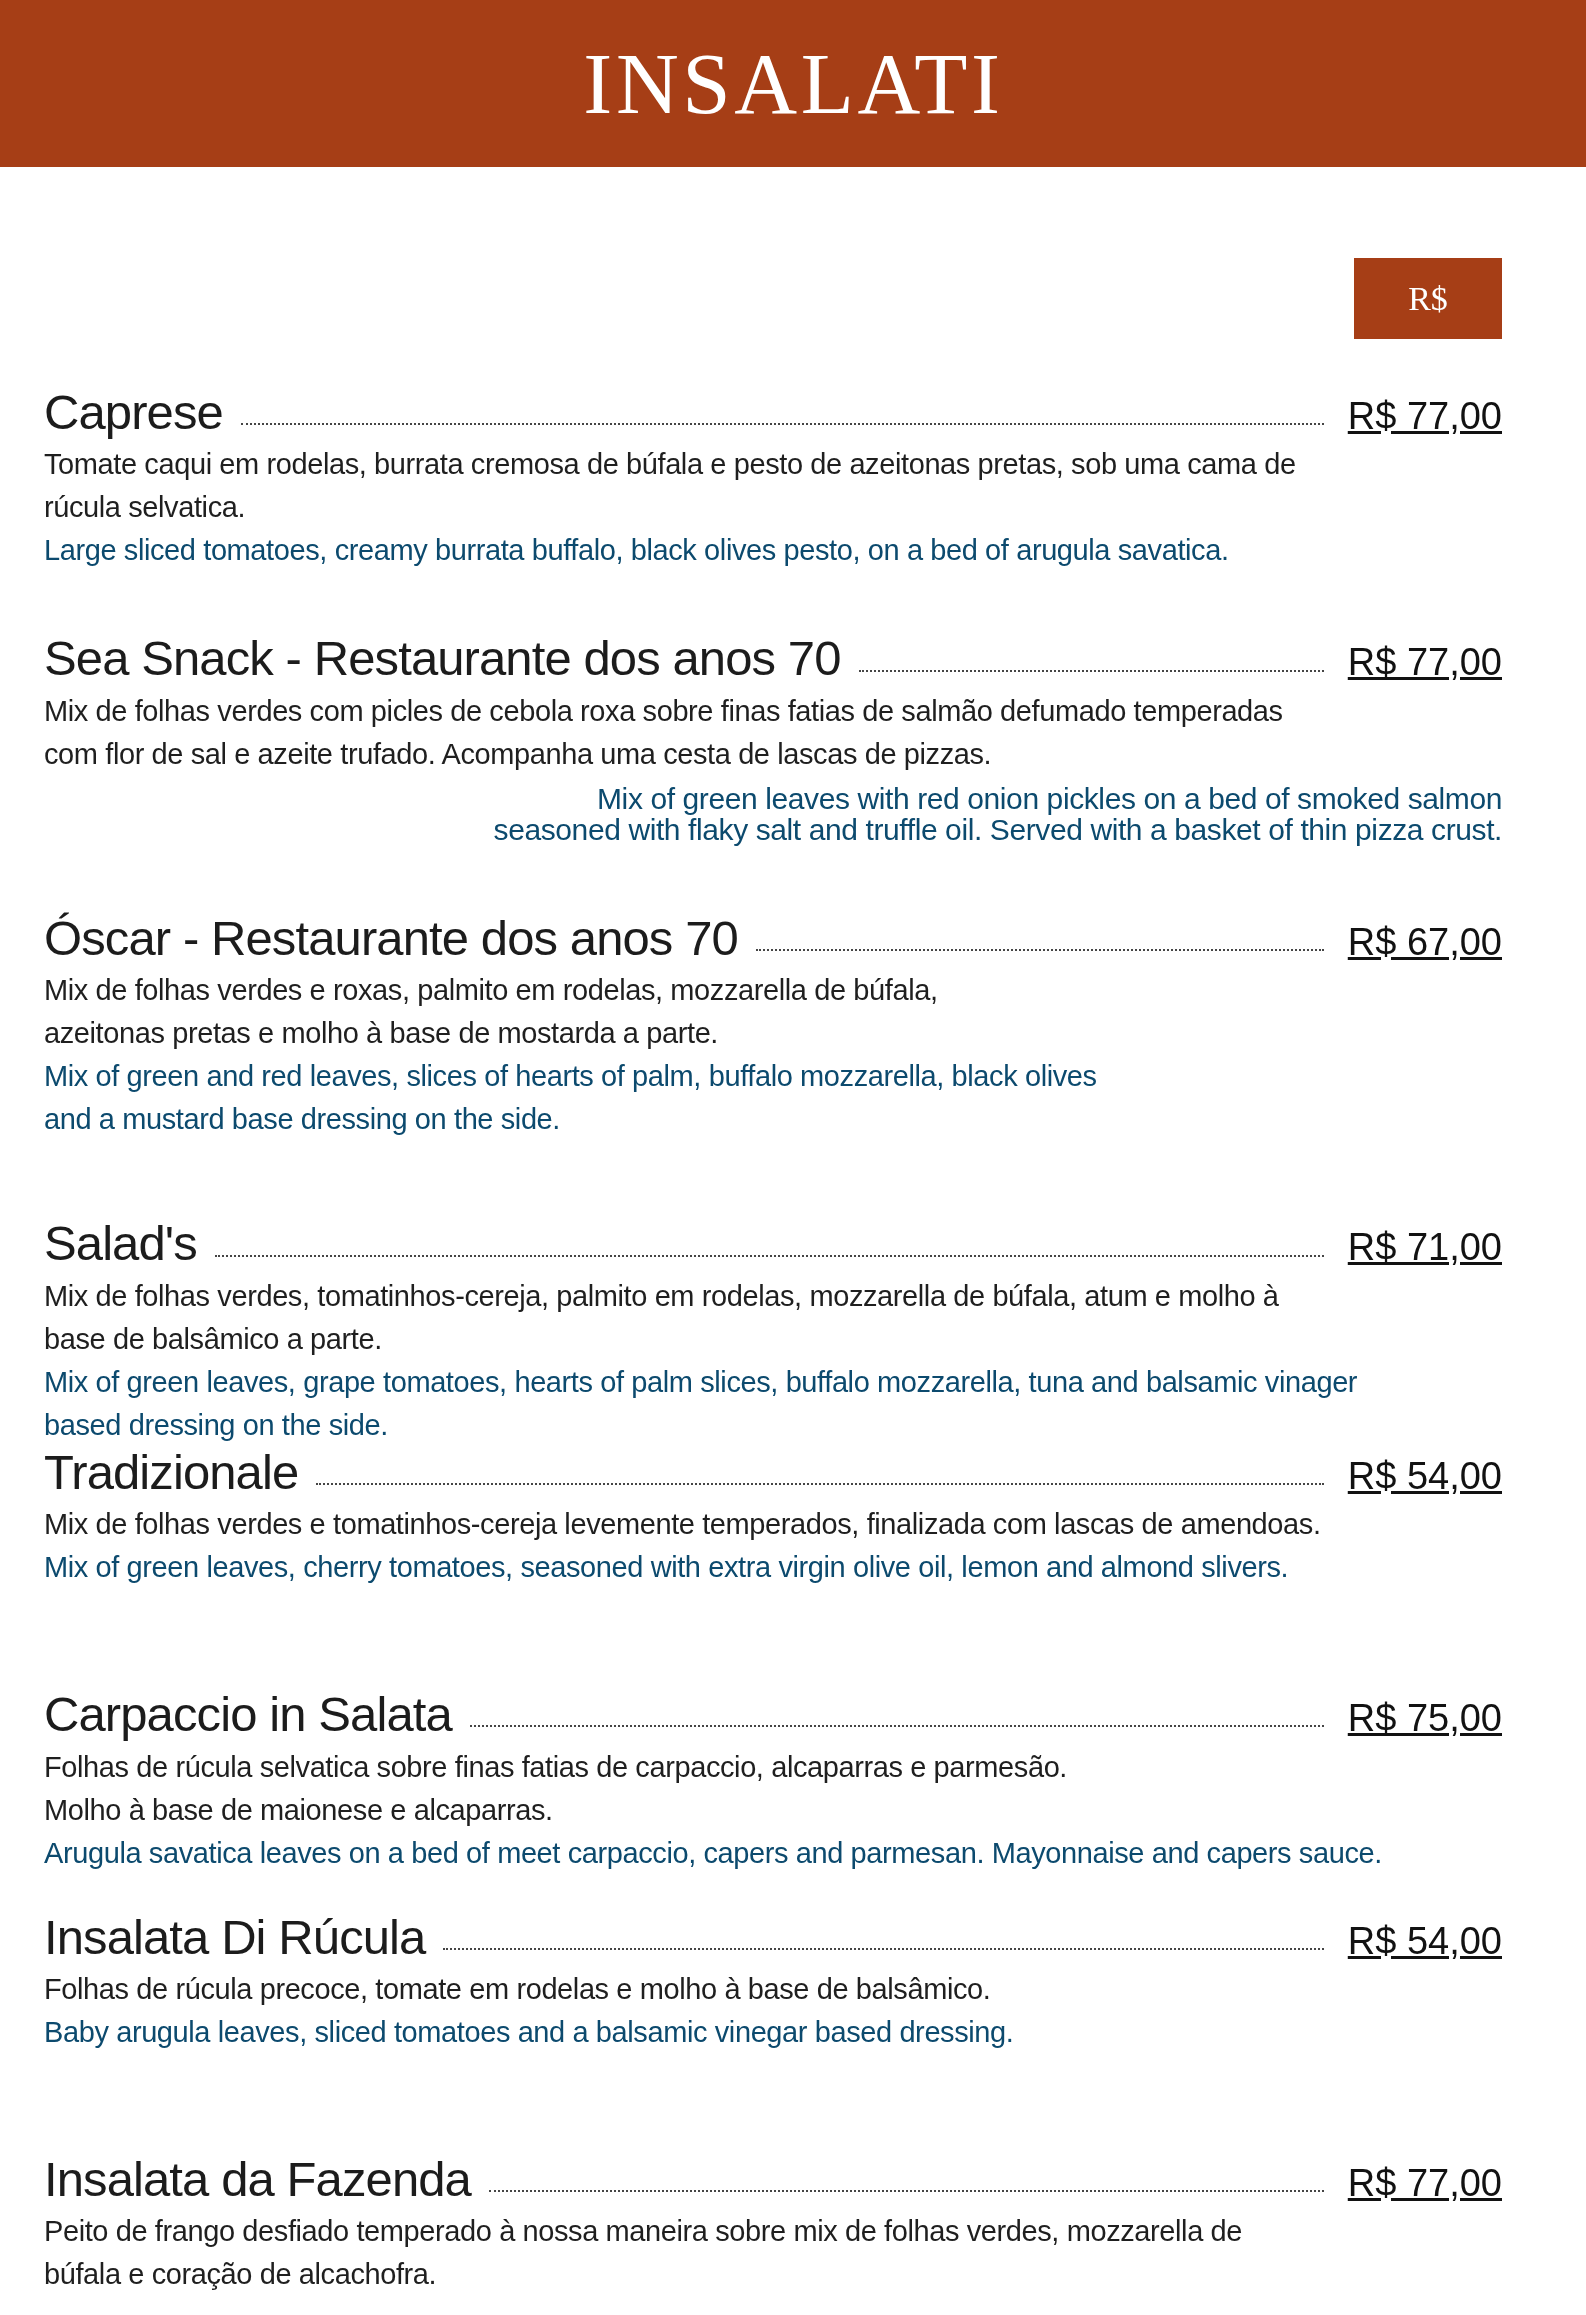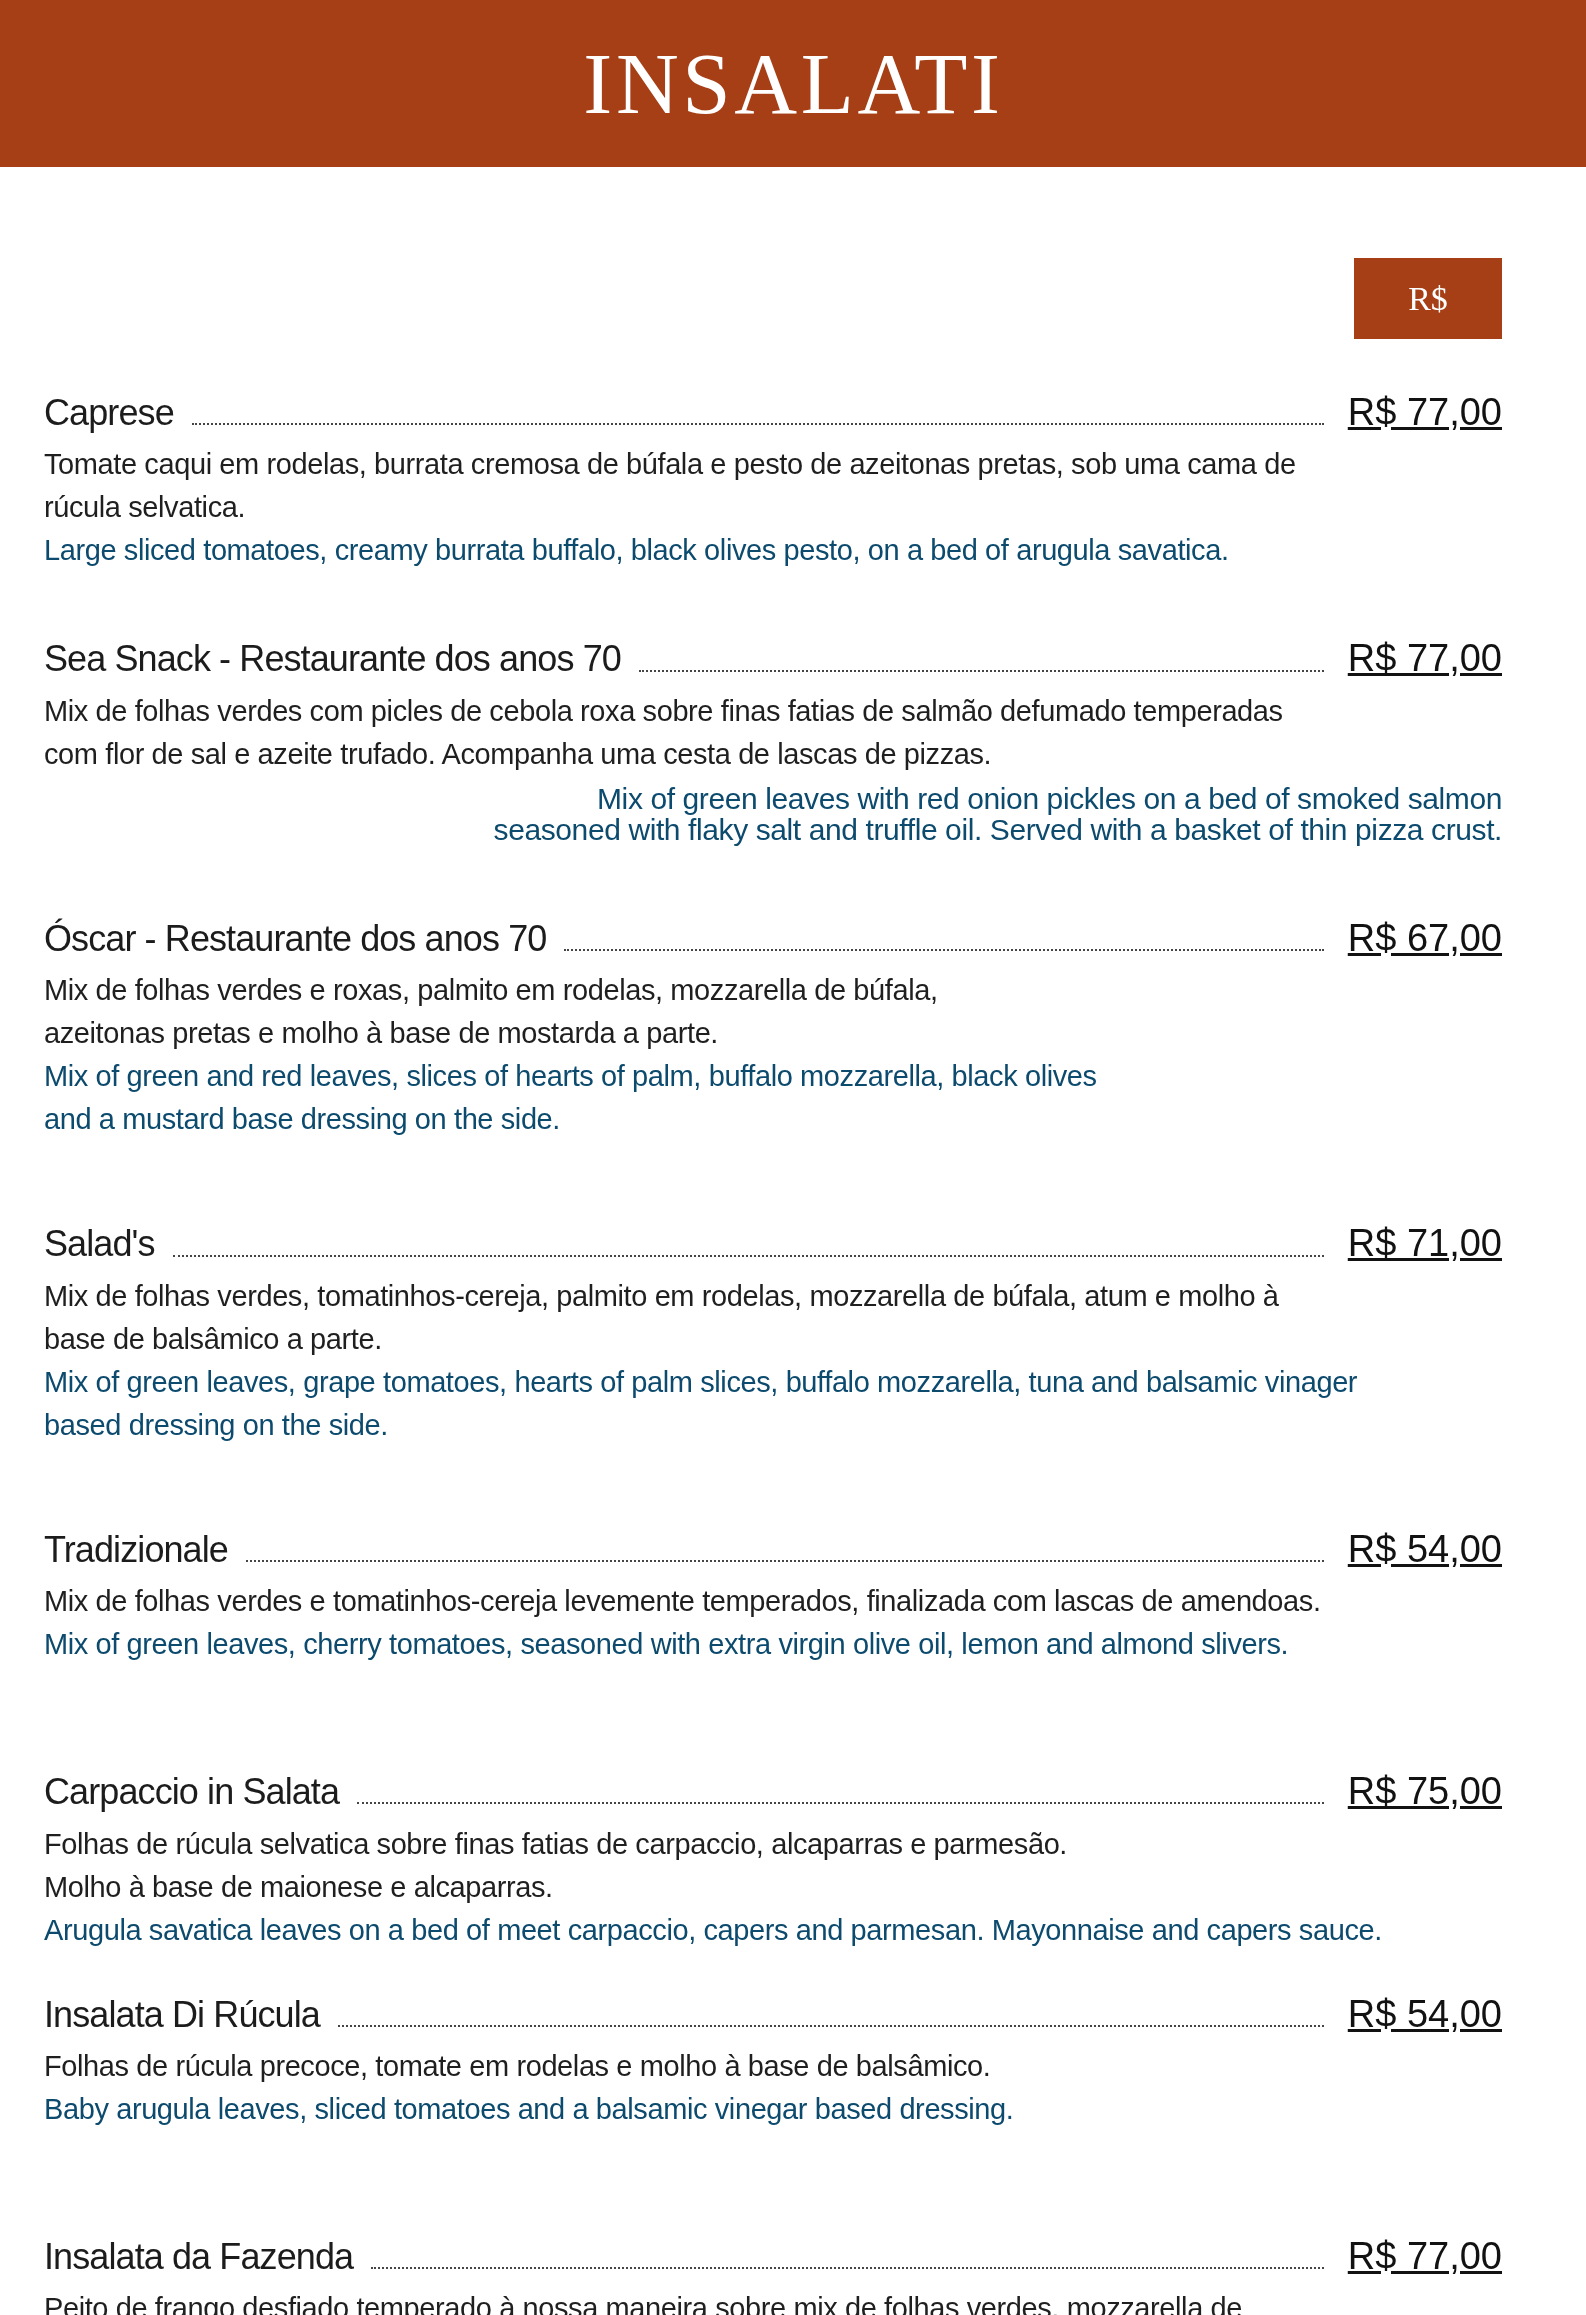--- a/index.html
+++ b/index.html
@@ -55,21 +55,21 @@
 
   
   .item { }
   .item .row {
     display: flex;
     align-items: baseline;
     margin-bottom: 5.4px;
   }
   .item h2 {
     margin: 0;
-    font-size: 36px;
+    font-size: 49px;
     font-weight: 400;
     color: #1c1c1c;
     letter-spacing: -0.9px;
     line-height: 51px;
     white-space: nowrap;
   }
   .leader {
     flex: 1;
     align-self: flex-end;
     border-bottom: 2.7px dotted #454545;
@@ -99,21 +99,21 @@
     font-size: 30px;
     line-height: 31px;
     margin-top: 7.2px;
     text-align: right;
   }
 
   .item-1 { margin-top: 48px; }
   .item-2 { margin-top: 61px; }
   .item-3 { margin-top: 68px; }
   .item-4 { margin-top: 77px; }
-  .item-5 { margin-top: 77px; }
+  .item-5 { }
   .item-6 { margin-top: 100px; }
   .item-7 { margin-top: 37px; }
   .item-8 { margin-top: 100px; }
 </style>
 </head>
 <body>
 
 <header class="band">
   <h1>INSALATI</h1>
 </header>

